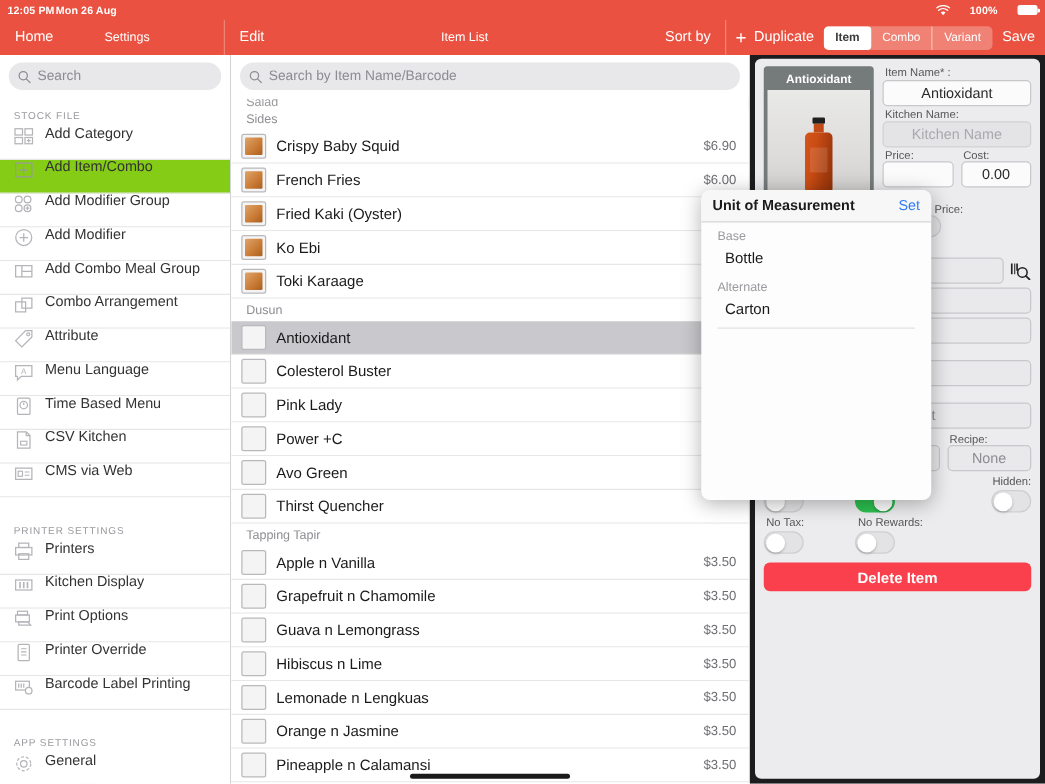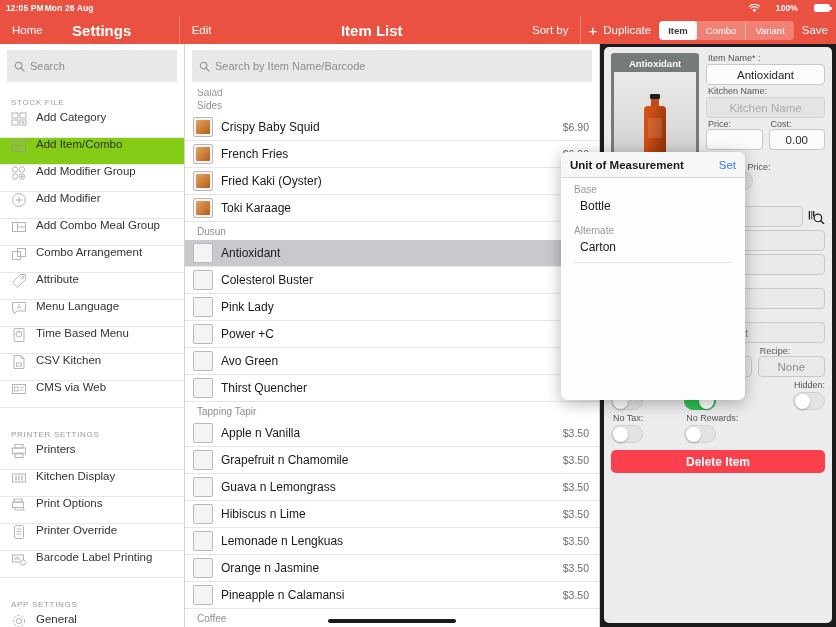--- a/index.html
+++ b/index.html
@@ -79,21 +79,21 @@
     border-right: 1px solid rgba(255,255,255,0.28);
   }
   .nav-right {
     flex: 1;
     display: flex;
     align-items: center;
     padding: 0 8px 0 7px;
     gap: 6px;
   }
   .nav-btn { font-size: 11.5px; color: #fff; white-space: nowrap; }
-  .nav-title { font-size: 15px; font-weight: bold; color:#fff; }
+  .nav-title { font-size: 10px; font-weight: normal; color:#fff; }
   .nav-home { font-size: 11.5px; }
   .plus-glyph { font-size: 15px; line-height: 1; font-weight: 300; }
   .dup-label { font-size: 11.5px; }
 
   .segmented {
     display: flex;
     background: rgba(255,255,255,0.28);
     border-radius: 4px;
     height: 19px;
     align-items: stretch;
@@ -127,22 +127,22 @@
     width: 185px;
     background: #fff;
     border-right: 1px solid #d3d3d3;
     display: flex;
     flex-direction: column;
     min-height: 0;
   }
   .search-wrap { padding: 6px 7px 7px 7px; background:#fff; }
   .searchbox {
     background: #e8e8ea;
-    border-radius: 0;
-    height: 32px;
+    border-radius: 11px;
+    height: 22px;
     display: flex;
     align-items: center;
     padding: 0 7px;
     gap: 5px;
   }
   .searchbox .ph { color: #8c8c91; font-size: 11px; }
   .sidebar-scroll { flex: 1; overflow: hidden; position: relative; }
   .section-hdr {
     font-size: 8px;
     color: #9a9a9f;
@@ -644,20 +644,27 @@
           <span class="thumb">
               <span class="fry" style="background:linear-gradient(135deg,#e0a46a,#c87a34 60%,#a85f22)"></span>
             </span>
           <span class="iname">Fried Kaki (Oyster)</span>
           <span class="iprice"></span>
         </div>
         <div class="irow">
           <span class="thumb">
               <span class="fry" style="background:linear-gradient(135deg,#e0a46a,#c87a34 60%,#a85f22)"></span>
             </span>
+          <span class="iname">Ko Ebi</span>
+          <span class="iprice"></span>
+        </div>
+        <div class="irow">
+          <span class="thumb">
+              <span class="fry" style="background:linear-gradient(135deg,#e0a46a,#c87a34 60%,#a85f22)"></span>
+            </span>
           <span class="iname">Toki Karaage</span>
           <span class="iprice"></span>
         </div>
 
         <div class="cat-hdr">Dusun</div>
 
         <div class="irow selected">
           <span class="thumb">
               <span class="bot"><span class="neck" style="background:#b4501c"></span><span class="body" style="background:linear-gradient(100deg,#d4551a,#a43a0c)"></span></span>
             </span>

